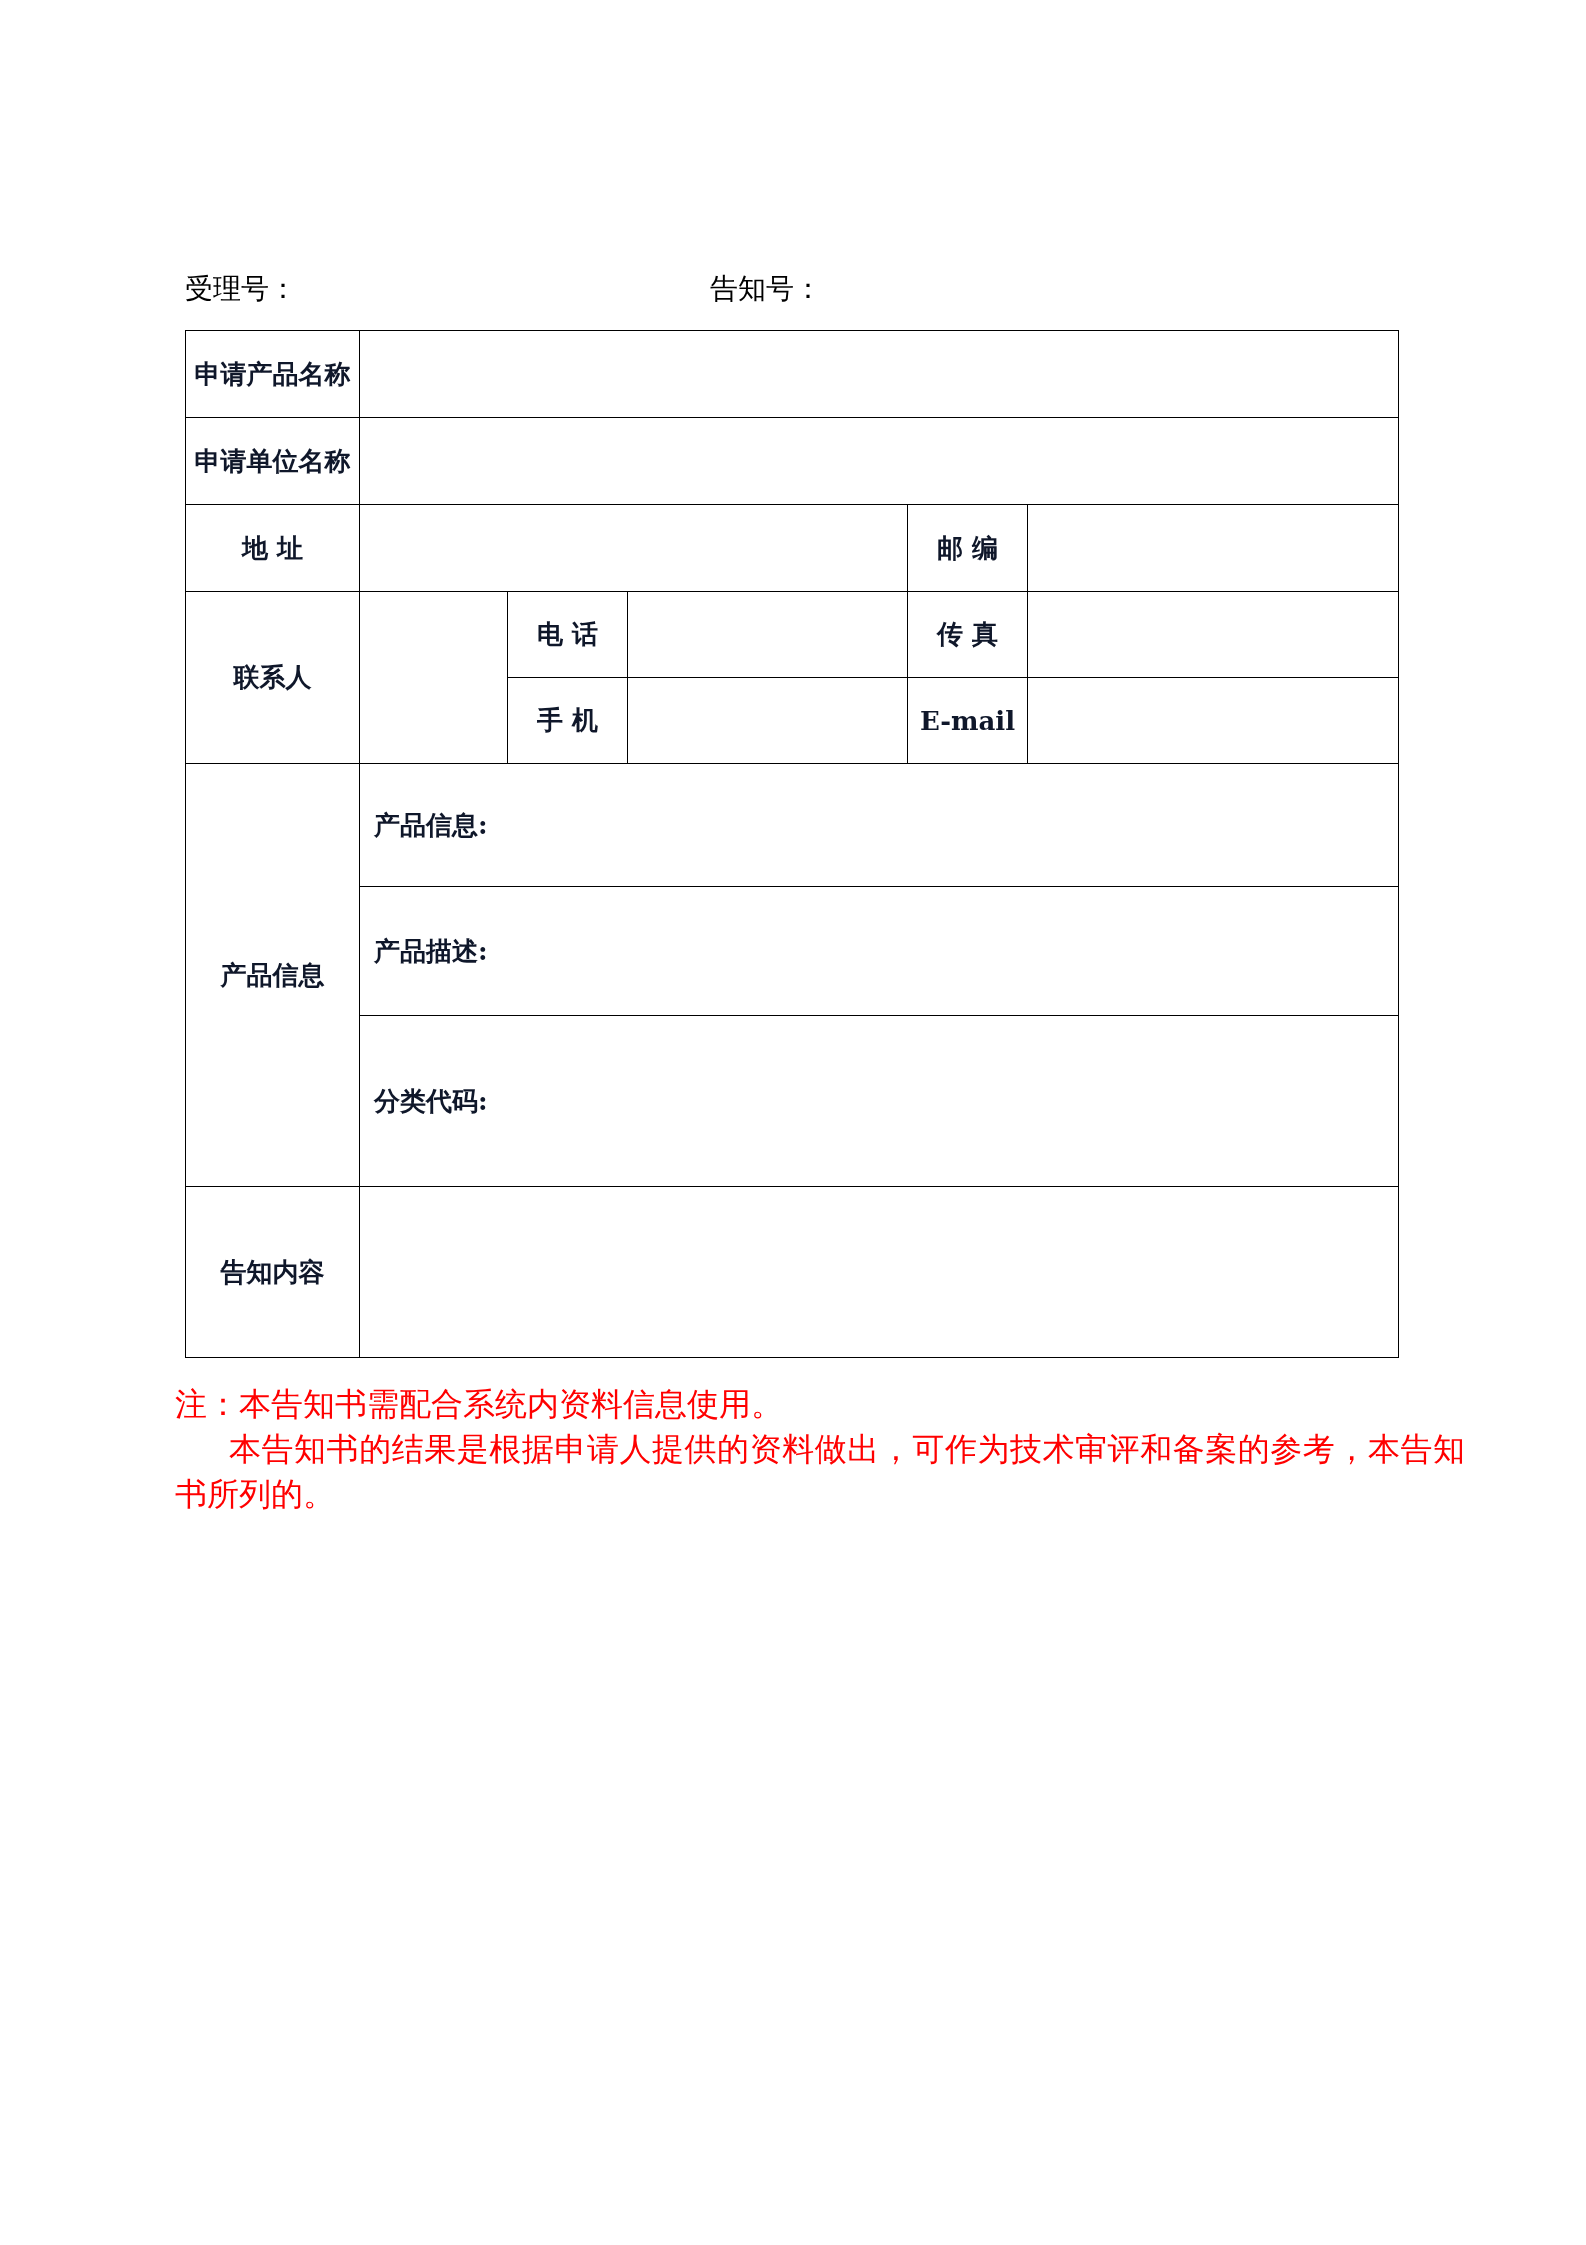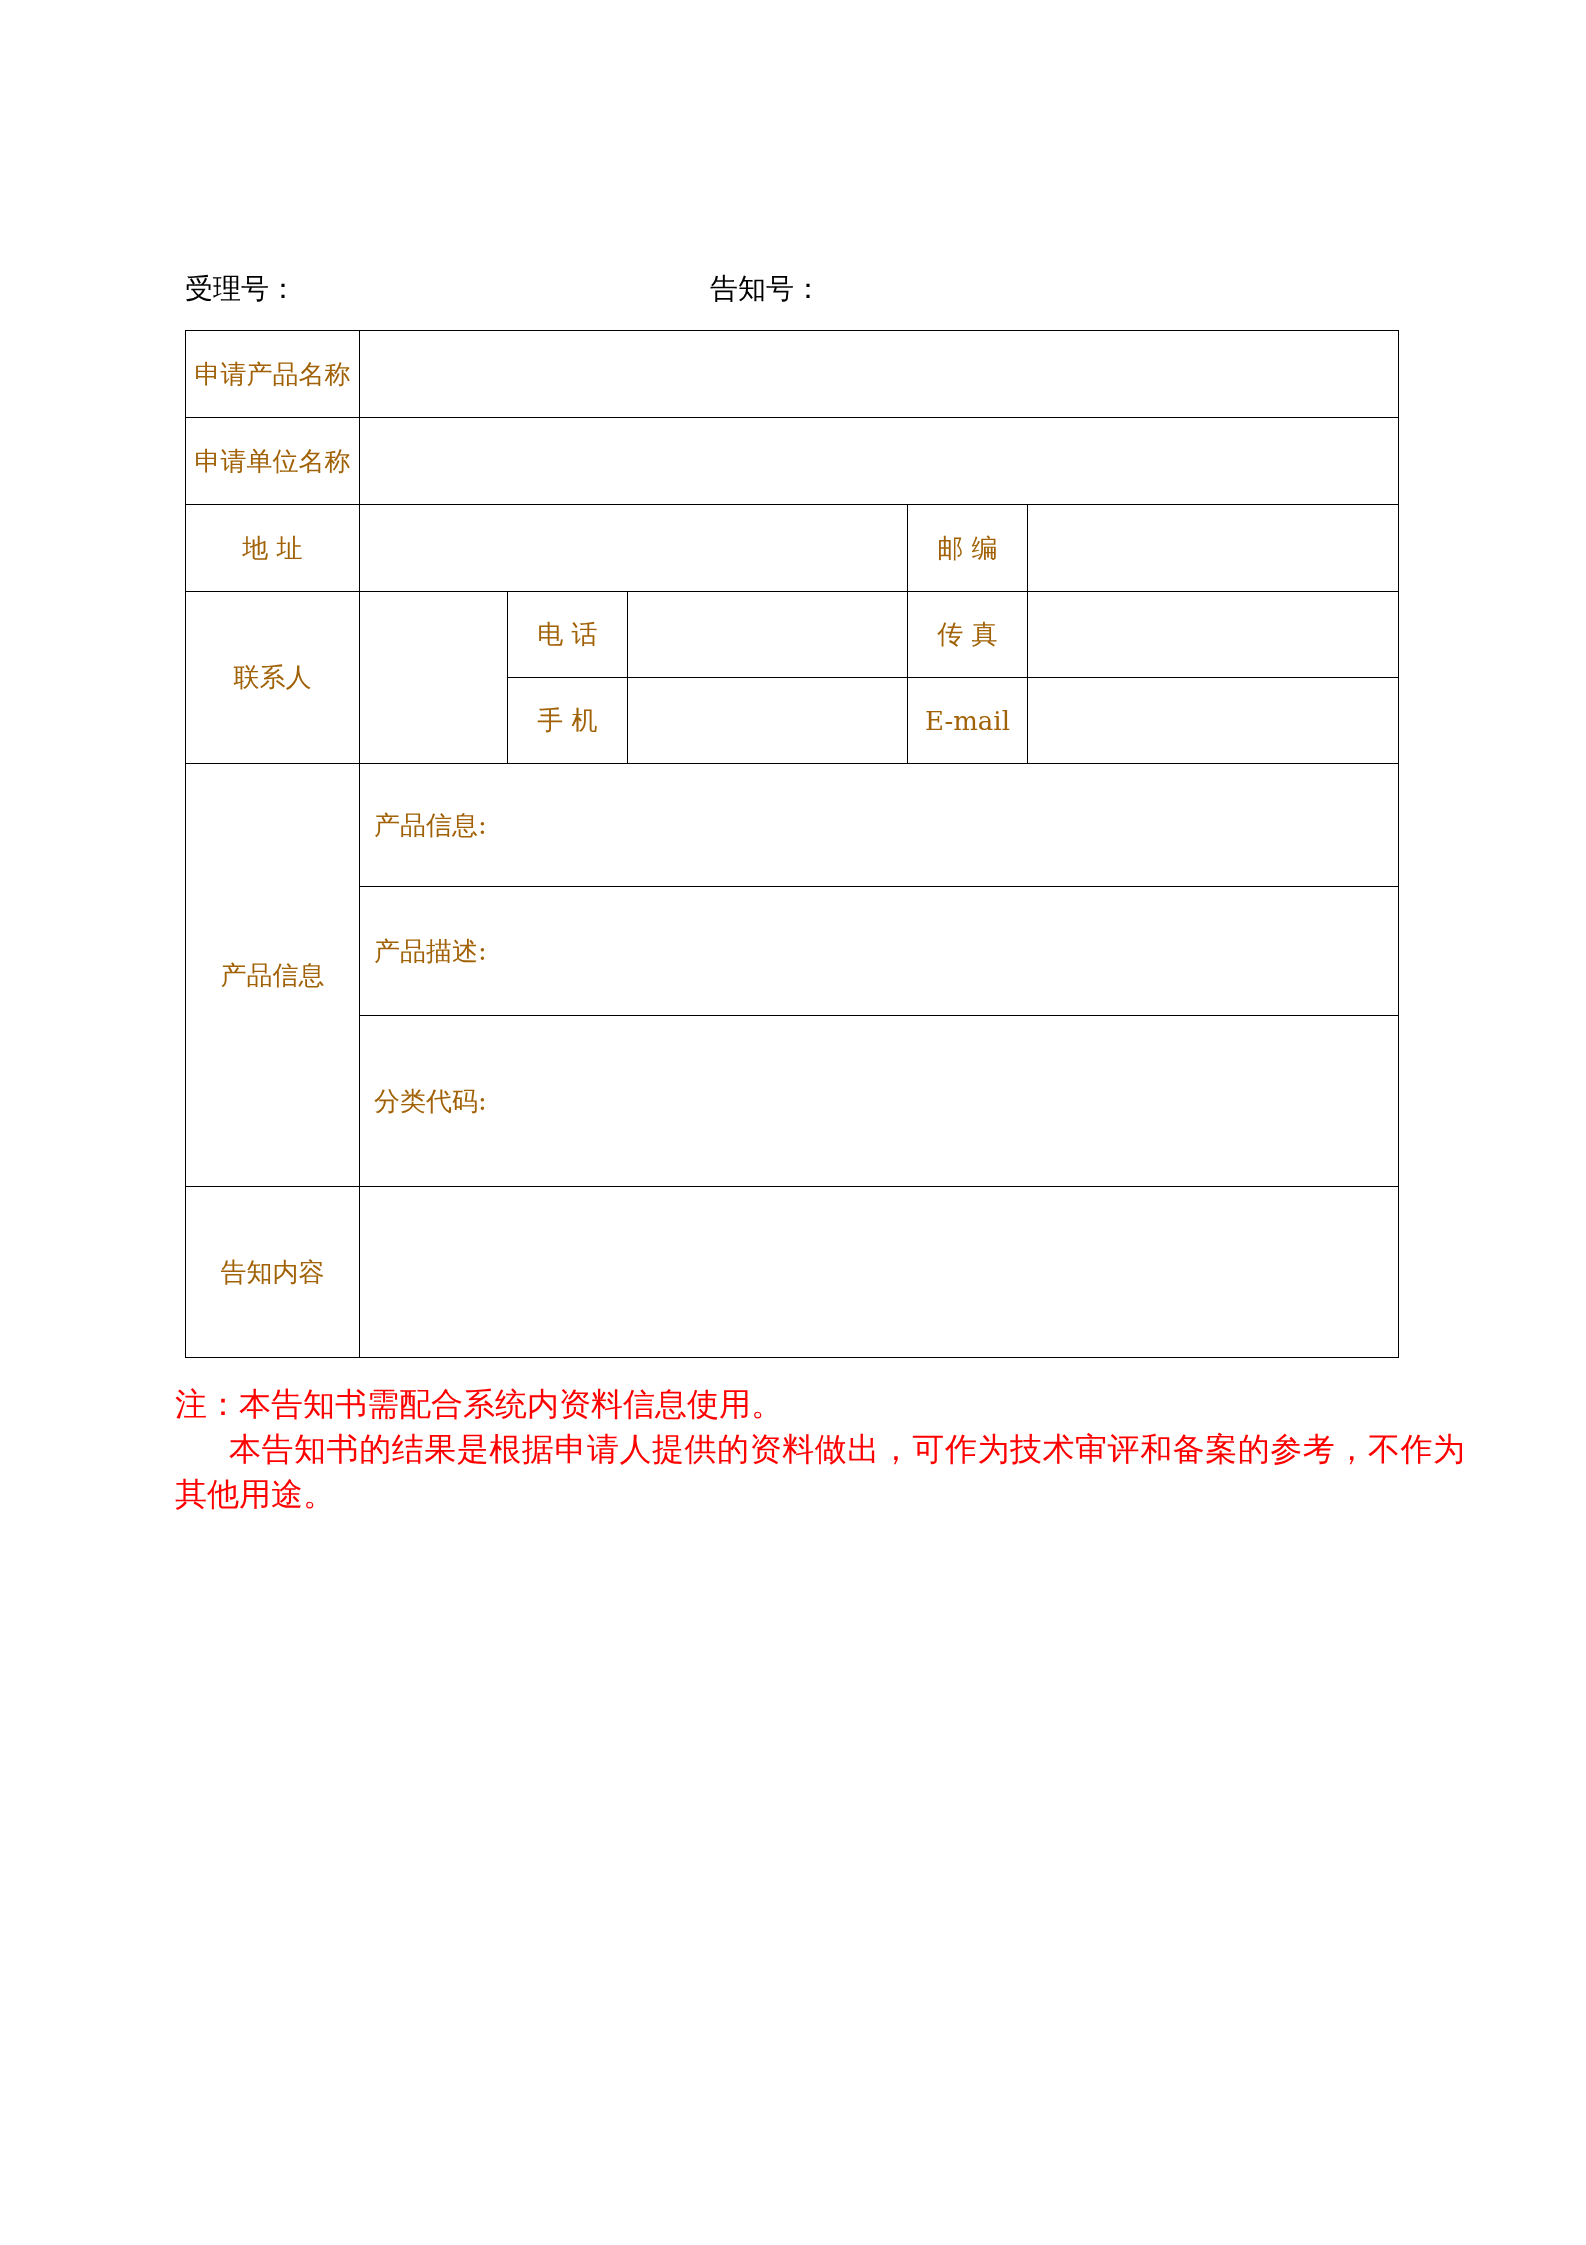--- a/index.html
+++ b/index.html
@@ -67,21 +67,22 @@
     top: 330px;
     width: 1213px;
     border-collapse: collapse;
     table-layout: fixed;
   }
   .form-table td {
     border: 1.4px solid #000;
     font-size: 26px;
     padding: 0;
     vertical-align: middle;
-    color: #a16207;
+    color: #0f172a;
+    font-weight: bold;
   }
   .lbl {
     text-align: center;
     white-space: nowrap;
   }
   .spaced {
     letter-spacing: 0px;
   }
   .val {
     background: #fff;
@@ -196,16 +197,16 @@
       <tr>
         <td class="lbl" style="height:170px">告知内容</td>
         <td class="val cell-pad-left" colspan="5"></td>
       </tr>
 
     </tbody>
   </table>
 
   <div class="notes">
     <p>注：本告知书需配合系统内资料信息使用。</p>
-    <p class="indent">本告知书的结果是根据申请人提供的资料做出，可作为技术审评和备案的参考，不作为其他用途。</p>
+    <p class="indent">本告知书的结果是根据申请人提供的资料做出，可作为技术审评和备案的参考，本告知书所列的。</p>
   </div>
 
 </div>
 
 </body></html>

